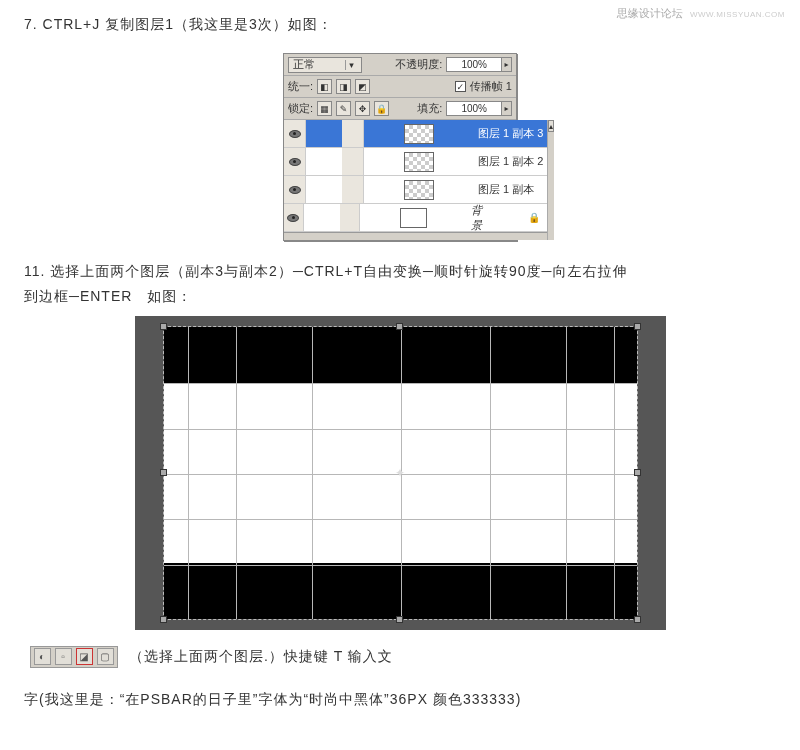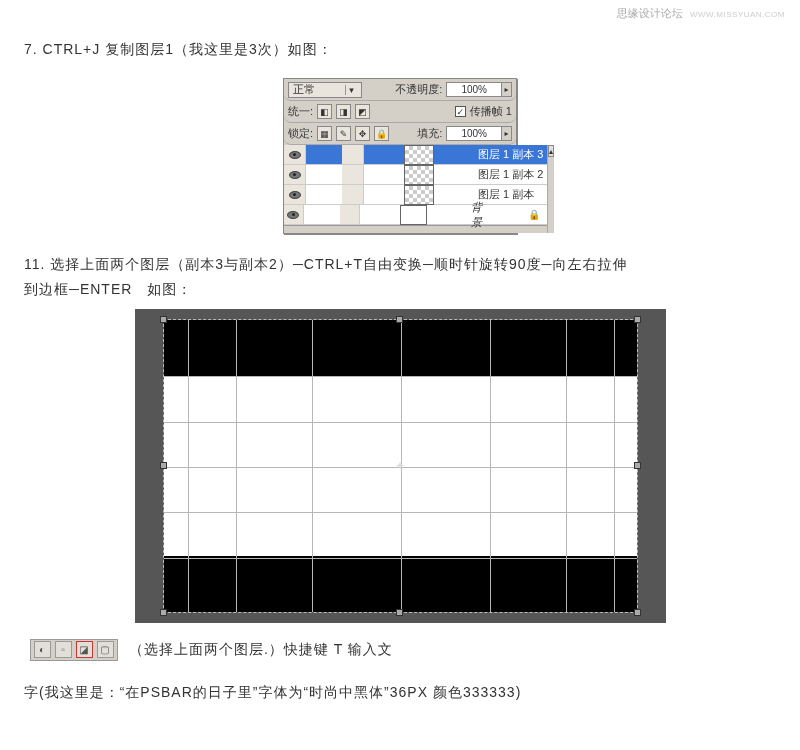--- a/index.html
+++ b/index.html
@@ -18,42 +18,41 @@
       right: 15px;
       font-size: 11px;
       color: #aaa;
     }
     .watermark .sub { font-size: 8px; color: #ccc; margin-left: 4px; letter-spacing: 0.5px; }
     .step-text {
       padding: 0 24px;
       line-height: 1.8;
       letter-spacing: 1px;
     }
-    .step7 { margin-top: 37px; padding-left: 24px; }
+    .step7 { margin-top: 12px; padding-left: 24px; }
     .step11 { margin-top: 18px; }
     .step9 { margin-top: 14px; }
     .step9b { margin-top: 18px; }
 
     
     .layers-panel {
       width: 234px;
       margin: 16px auto 0 auto;
       border: 1px solid #888;
       background: #d4d0c8;
       box-shadow: 1px 1px 0 #888;
       font-size: 11px;
     }
     .lp-row {
       display: flex;
       align-items: center;
       height: 22px;
       border-bottom: 1px solid #aaa;
       padding: 0 4px;
       gap: 4px;
-      border-radius: 7px;
     }
     .dd {
       border: 1px solid #888;
       background: #e9e5dd;
       height: 16px;
       display: inline-flex;
       align-items: center;
       padding: 0 4px;
       font-size: 11px;
     }
@@ -97,21 +96,21 @@
       border: 1px solid #555;
       background: #fff;
       display: inline-flex; align-items:center; justify-content:center;
       font-size: 9px; color:#333;
     }
 
     .layer-list { background: #fff; }
     .layer-item {
       display: flex;
       align-items: center;
-      height: 20px;
+      height: 28px;
       border-bottom: 1px solid #ccc;
       font-size: 11px;
       gap: 36px;
     }
     .layer-item.selected { background: #3a76d6; color: #fff; }
     .eye-cell {
       width: 22px; height: 100%;
       border-right: 1px solid #ccc;
       display:flex;align-items:center;justify-content:center;
       background:#eae6de;

